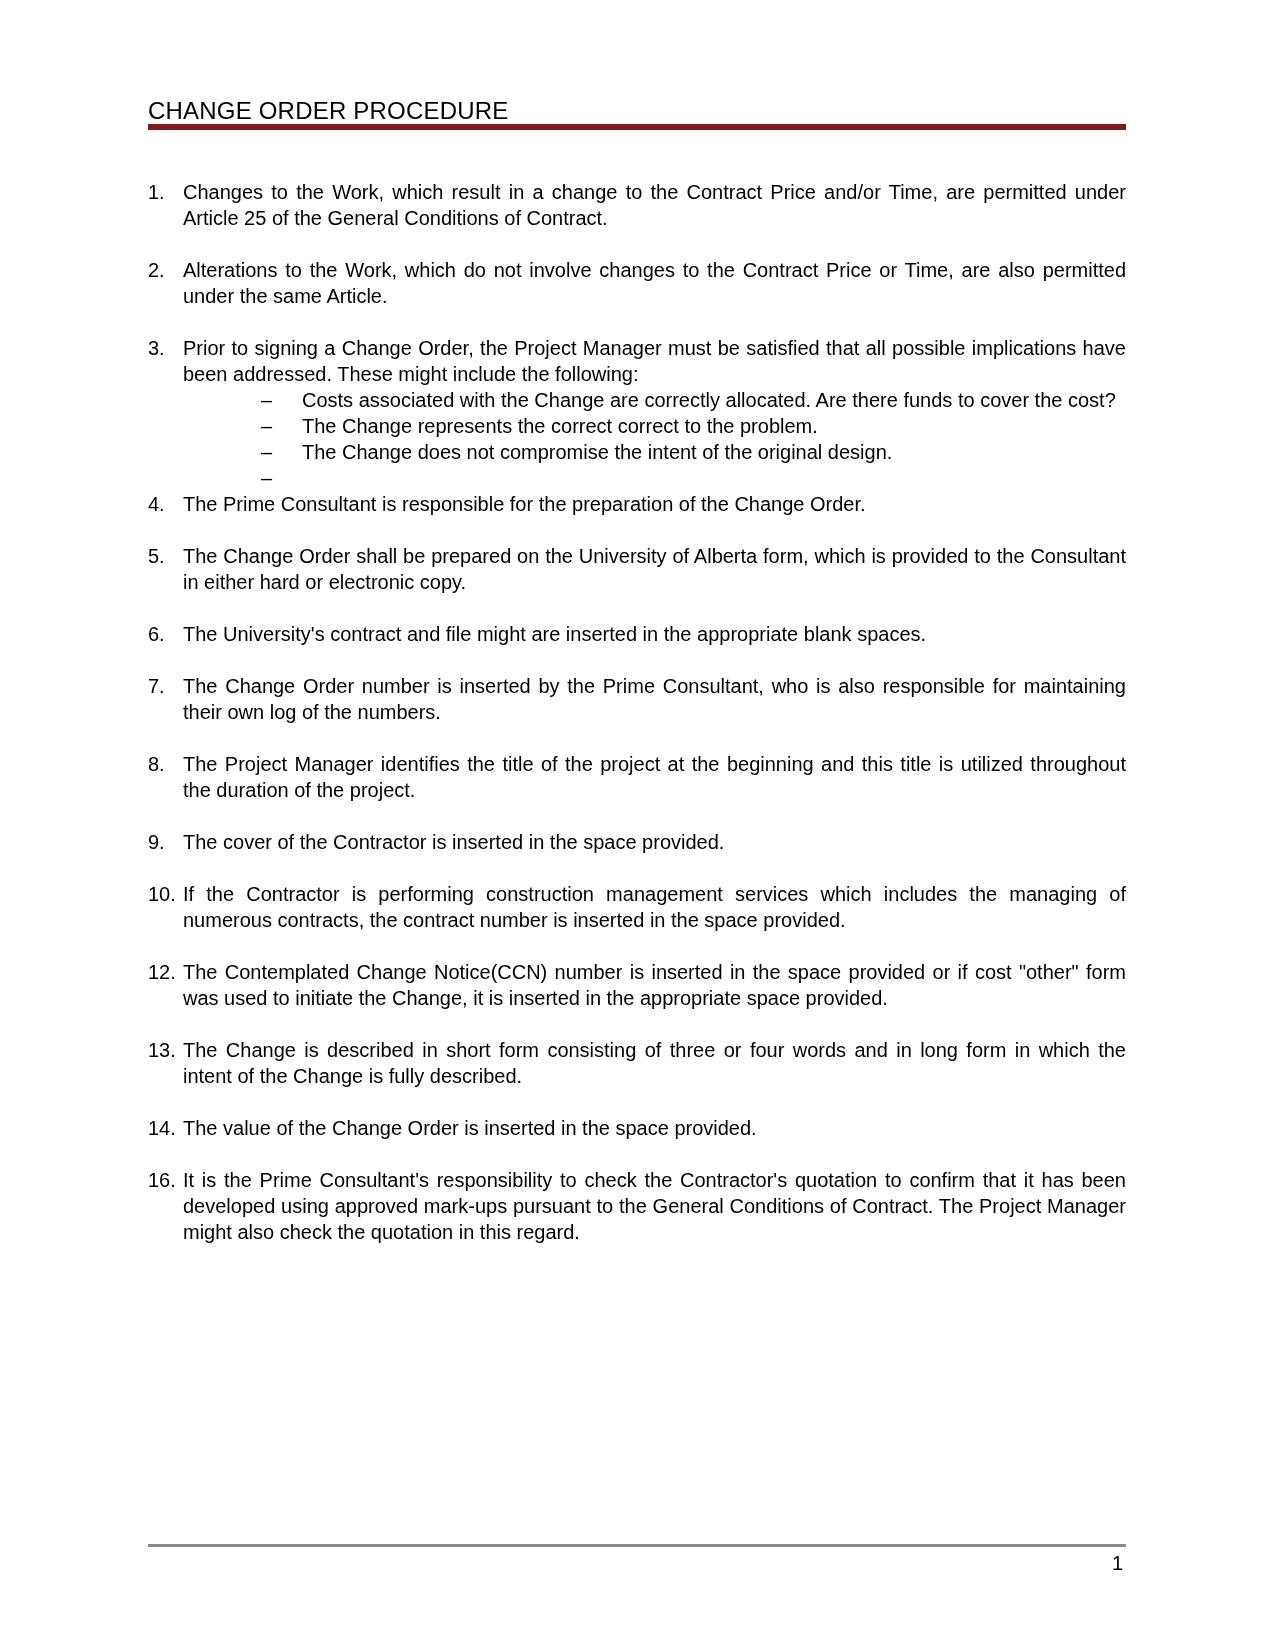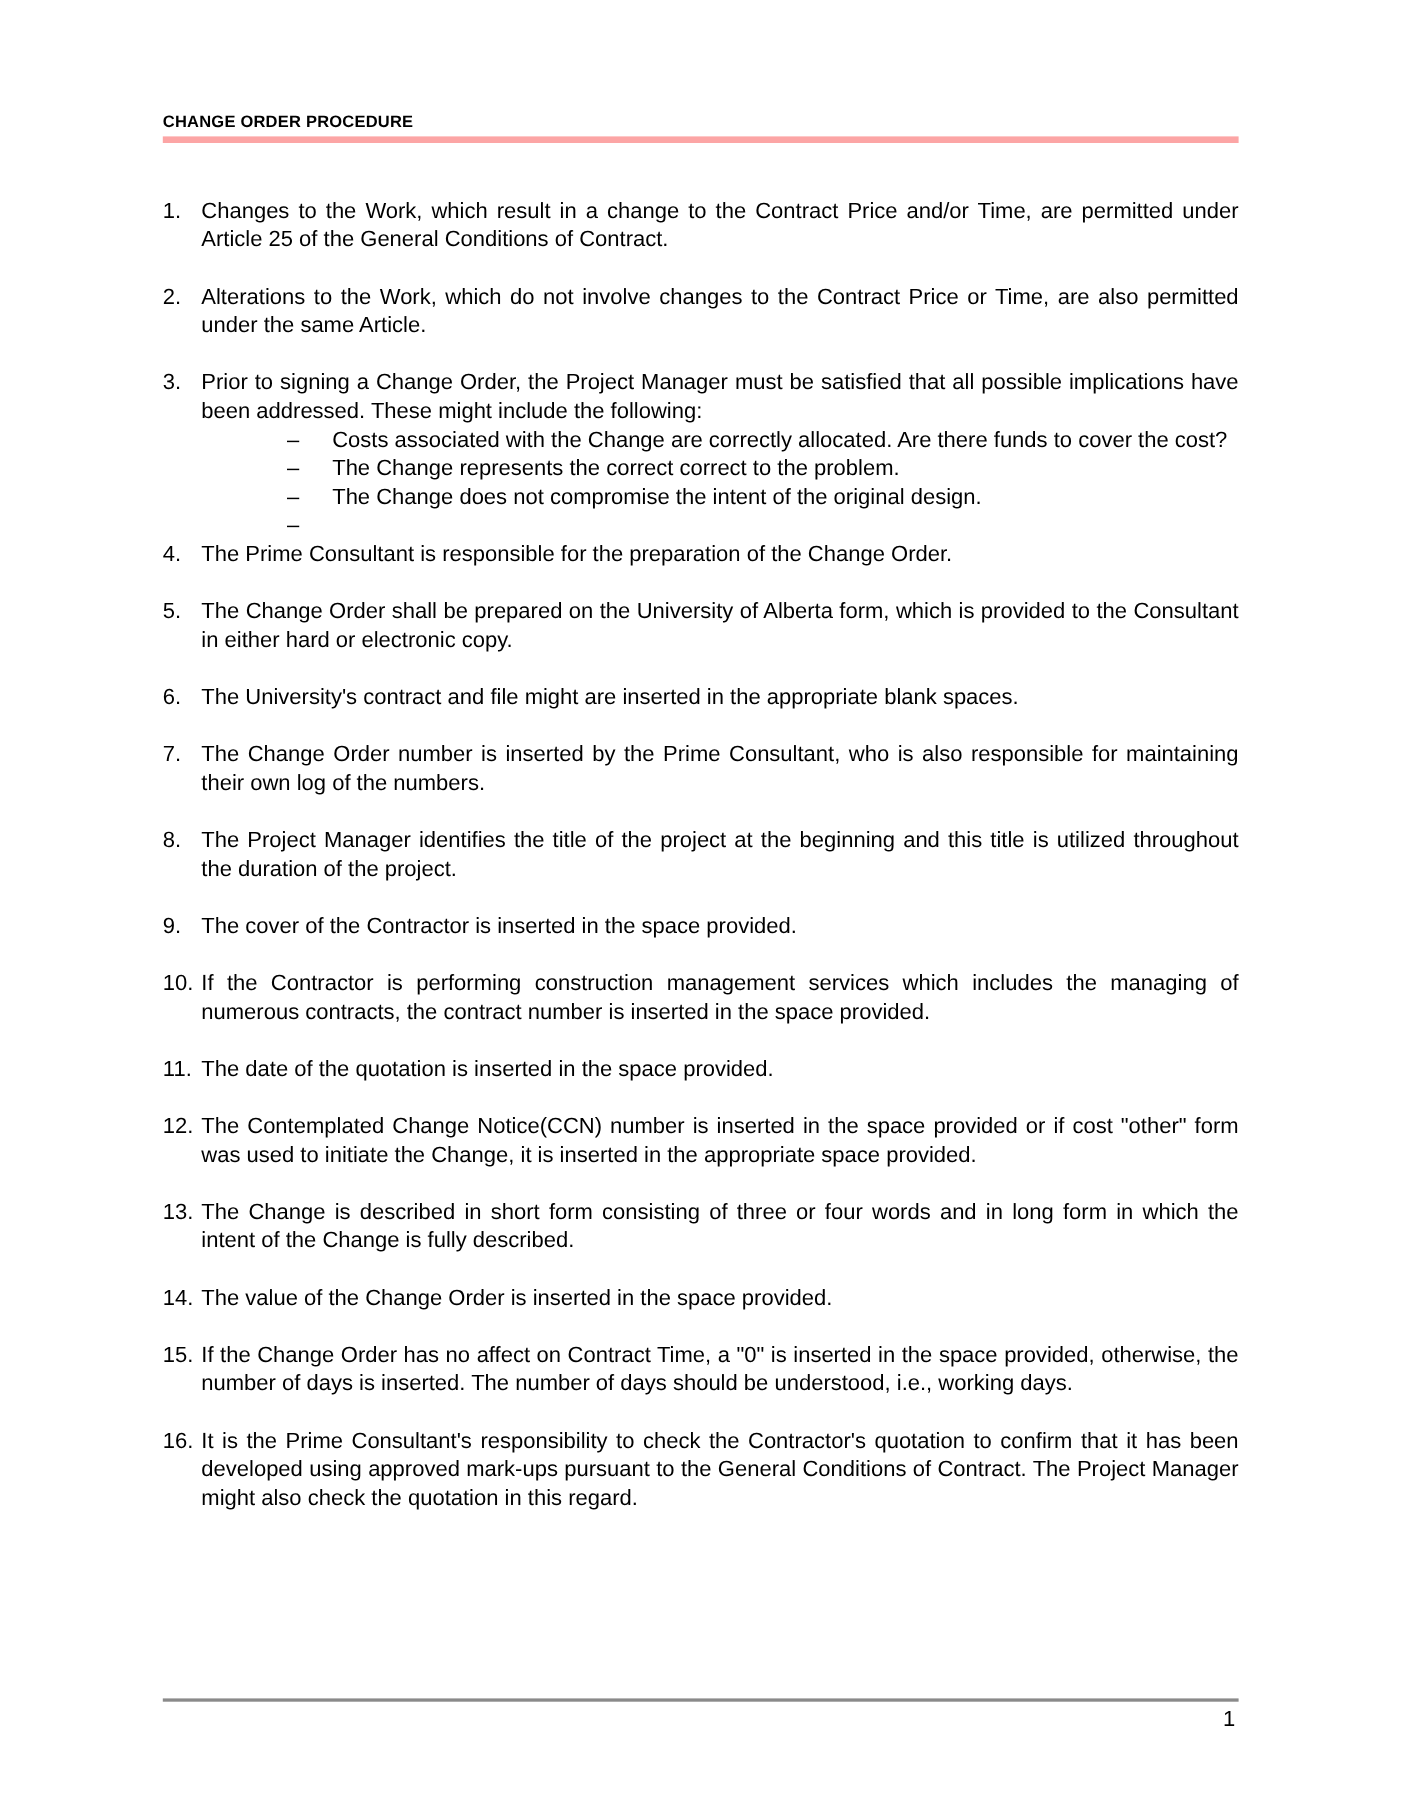--- a/index.html
+++ b/index.html
@@ -16,26 +16,26 @@
     overflow: hidden;
   }
   .doc {
     position: absolute;
     left: 148px;
     top: 0;
     width: 978px;
   }
   .title {
     margin: 100px 0 0 0;
-    font-size: 15px;
-    font-weight: bold;
+    font-size: 24px;
+    font-weight: normal;
     line-height: 21px;
     letter-spacing: 0.2px;
     padding-bottom: 3px;
-    border-bottom: 6px solid #fca5a5;
+    border-bottom: 6px solid #7f1d1d;
   }
   .list {
     margin-top: 49px;
     font-size: 20px;
     line-height: 26px;
   }
   .item {
     position: relative;
     padding-left: 35px;
     margin-bottom: 26px;
@@ -147,44 +147,36 @@
     <div class="item">
       <span class="item-num">9.</span>
       <div class="item-body">The cover of the Contractor is inserted in the space provided.</div>
     </div>
 
     <div class="item">
       <span class="item-num">10.</span>
       <div class="item-body">If the Contractor is performing construction management services which includes the managing of numerous contracts, the contract number is inserted in the space provided.</div>
     </div>
 
-    <div class="item">
-      <span class="item-num">11.</span>
-      <div class="item-body">The date of the quotation is inserted in the space provided.</div>
-    </div>
 
     <div class="item">
       <span class="item-num">12.</span>
       <div class="item-body">The Contemplated Change Notice(CCN) number is inserted in the space provided or if cost "other" form was used to initiate the Change, it is inserted in the appropriate space provided.</div>
     </div>
 
     <div class="item">
       <span class="item-num">13.</span>
       <div class="item-body">The Change is described in short form consisting of three or four words and in long form in which the intent of the Change is fully described.</div>
     </div>
 
     <div class="item">
       <span class="item-num">14.</span>
       <div class="item-body">The value of the Change Order is inserted in the space provided.</div>
     </div>
 
-    <div class="item">
-      <span class="item-num">15.</span>
-      <div class="item-body">If the Change Order has no affect on Contract Time, a "0" is inserted in the space provided, otherwise, the number of days is inserted. The number of days should be understood, i.e., working days.</div>
-    </div>
 
     <div class="item">
       <span class="item-num">16.</span>
       <div class="item-body">It is the Prime Consultant's responsibility to check the Contractor's quotation to confirm that it has been developed using approved mark-ups pursuant to the General Conditions of Contract. The Project Manager might also check the quotation in this regard.</div>
     </div>
 
   </div>
 </div>
 
 <div class="footer-rule"></div>

